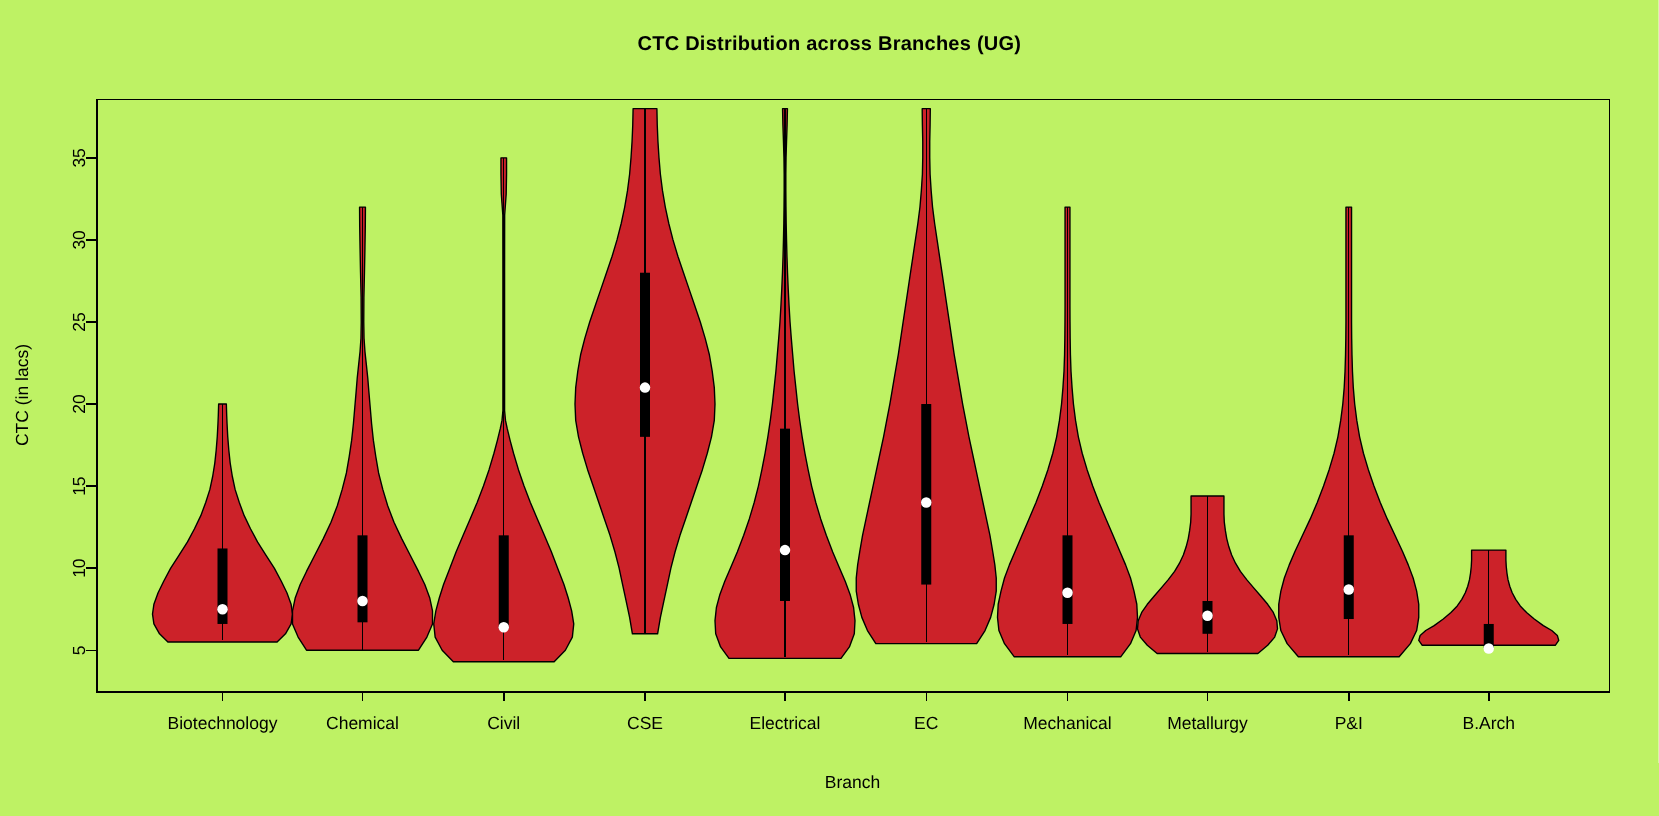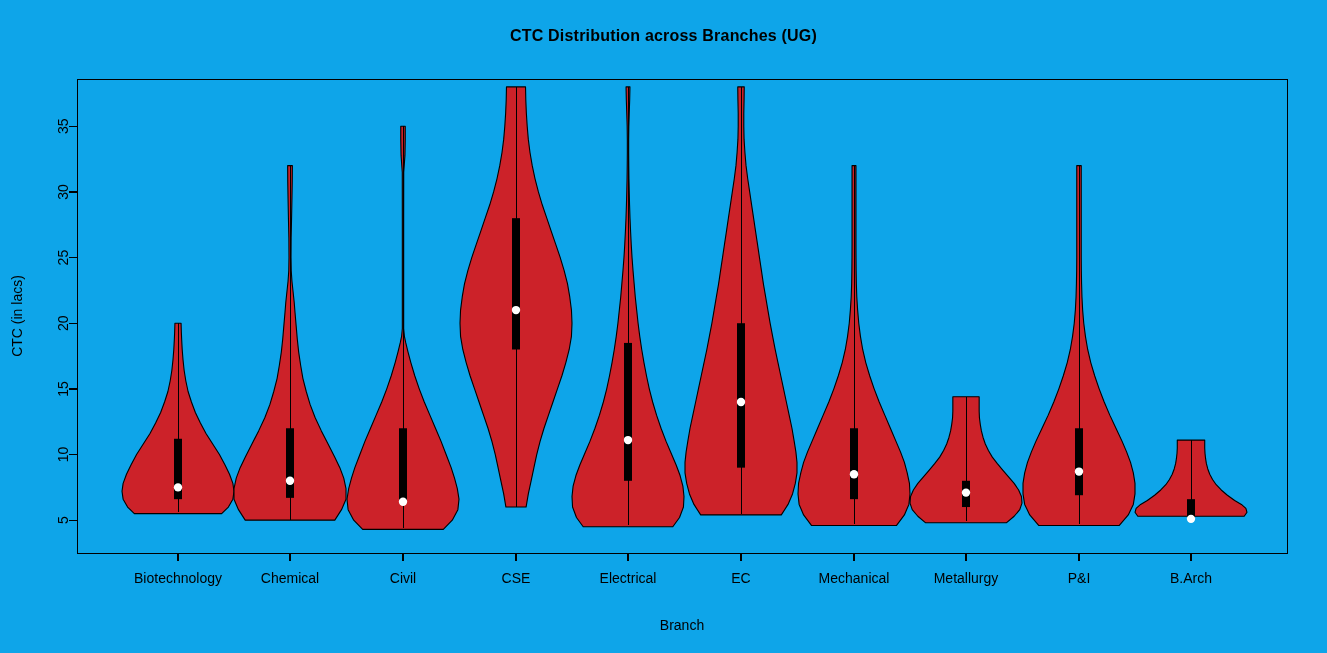--- a/index.html
+++ b/index.html
@@ -4,21 +4,21 @@
 <style>
   html, body {
     margin: 0;
     padding: 0;
     background: #ffffff;
   }
   #root {
     position: relative;
     width: 1327px;
     height: 653px;
-    background: #0ea5e9;
+    background: #bef264;
     font-family: "Liberation Sans", sans-serif;
     overflow: hidden;
   }
   #plot-title {
     position: absolute;
     left: 0;
     top: 27px;
     width: 1327px;
     text-align: center;
     font-family: "Liberation Sans", sans-serif;

